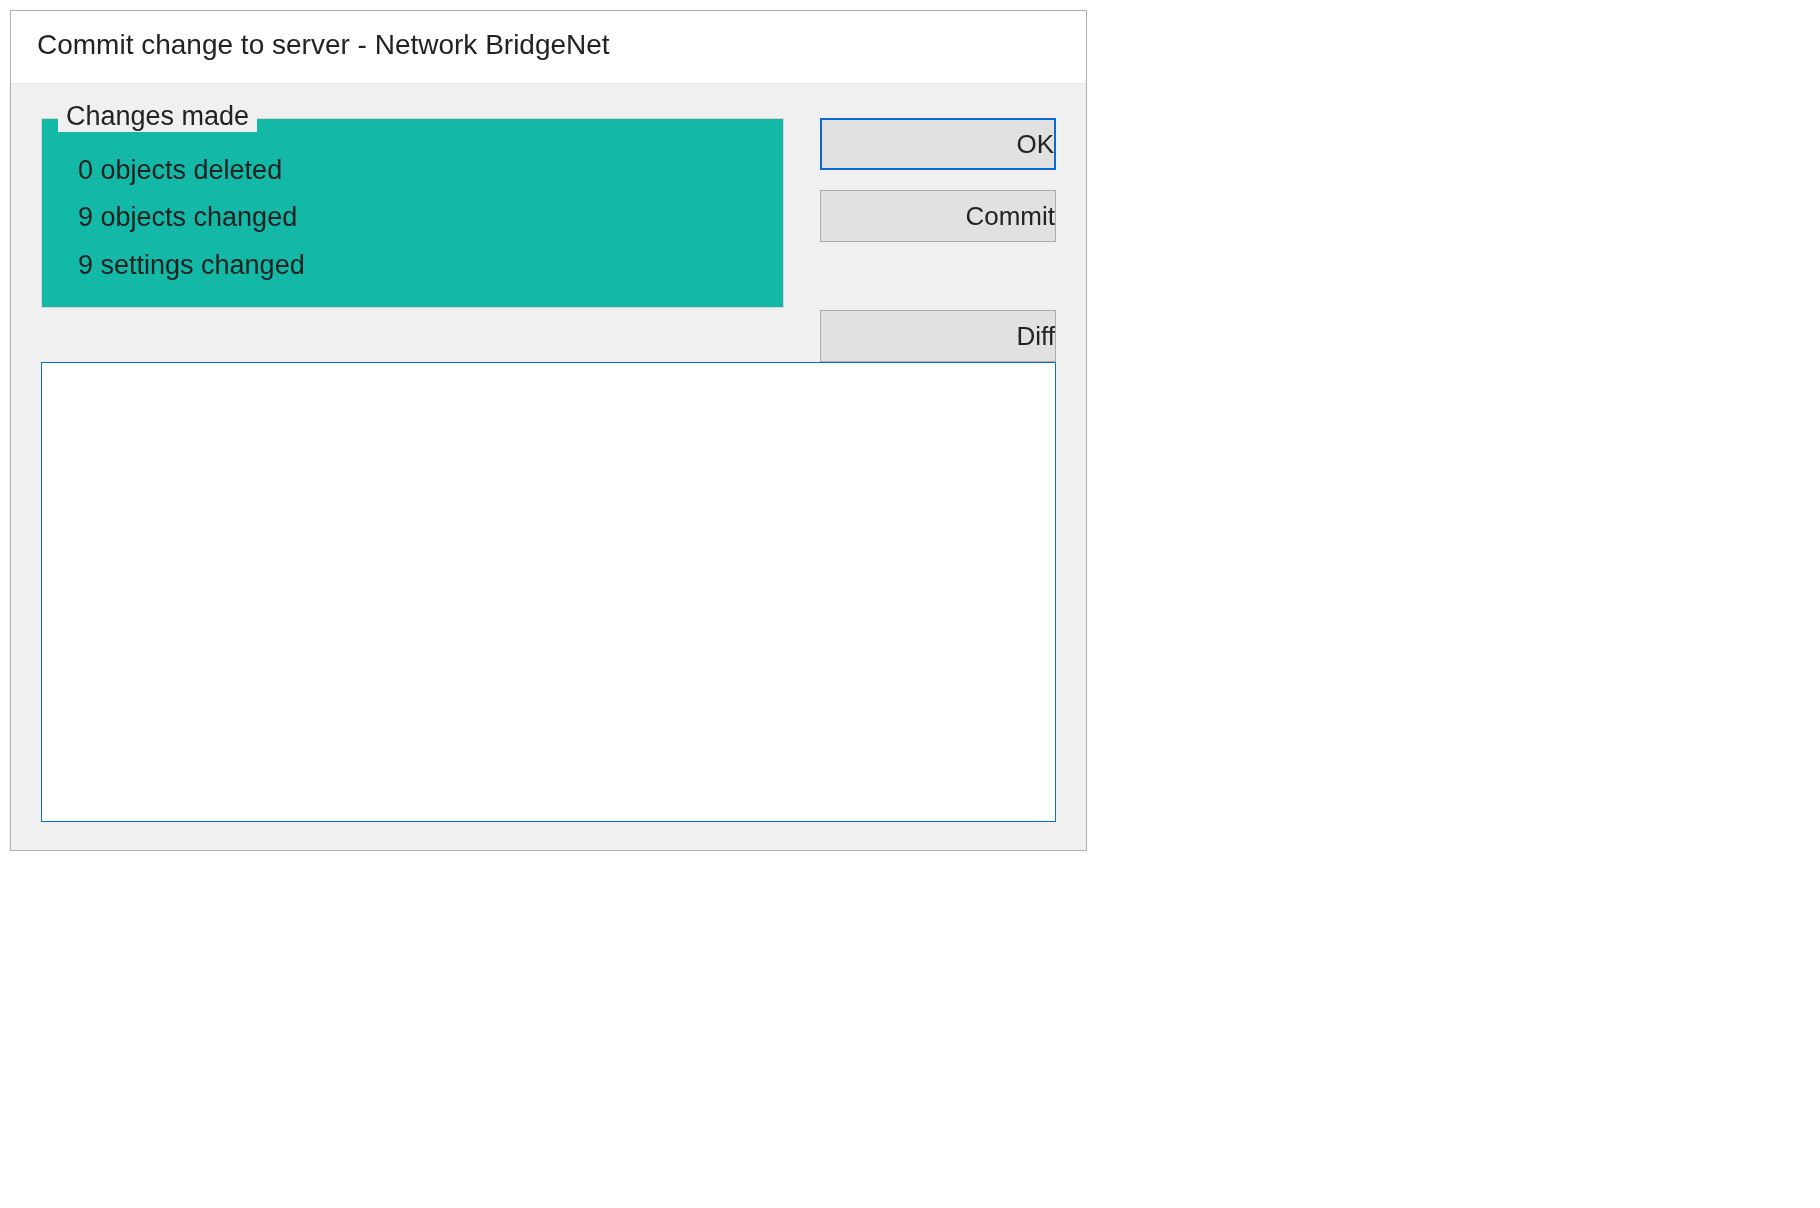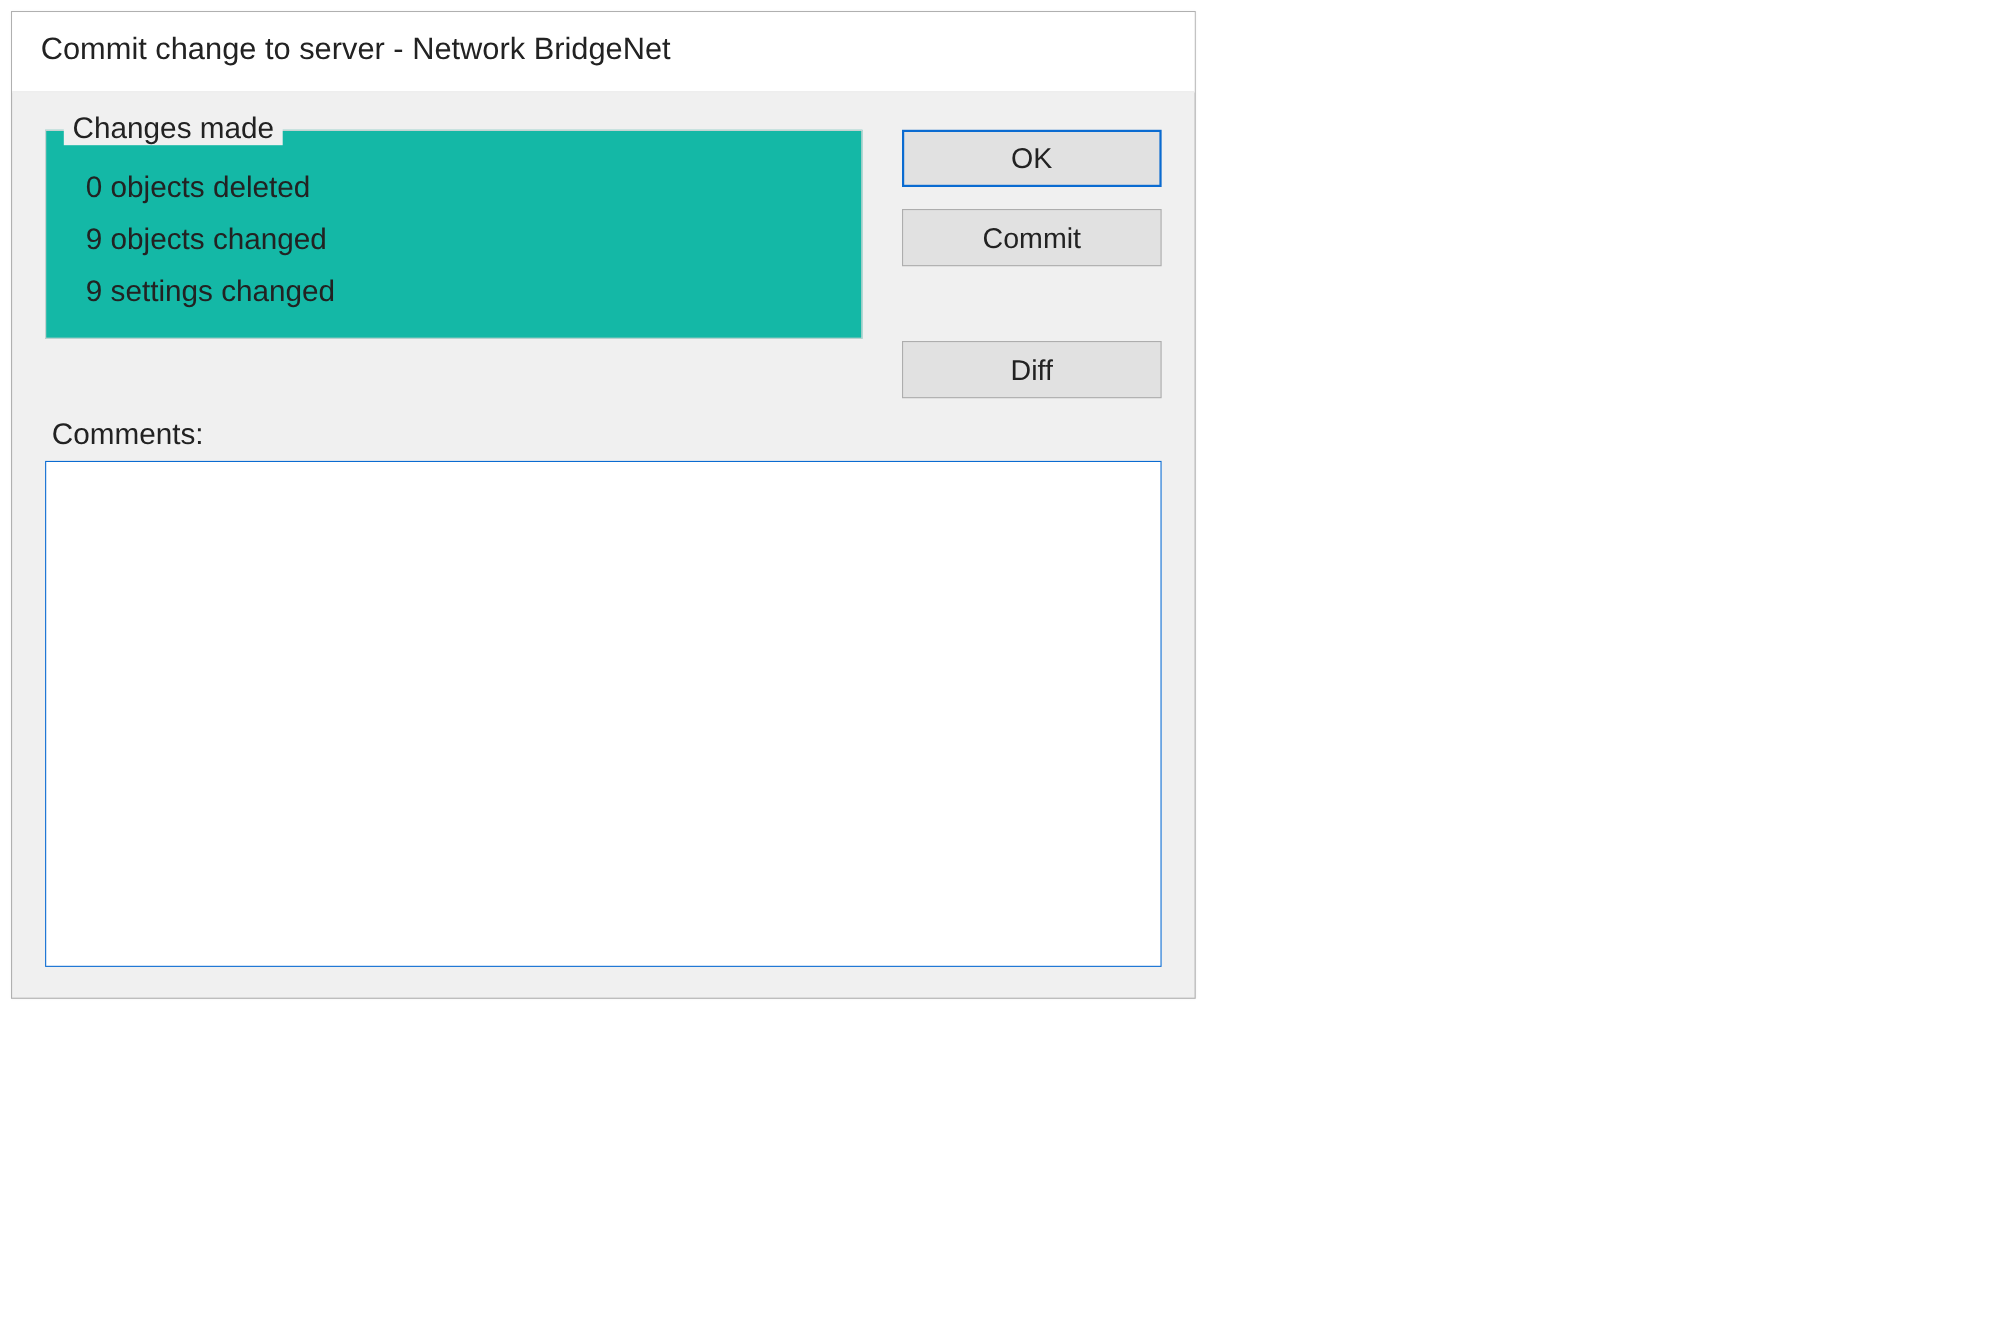--- a/index.html
+++ b/index.html
@@ -69,20 +69,21 @@
       height: 28px;
     }
     .btn {
       height: 52px;
       background: #e1e1e1;
       border: 1px solid #adadad;
       font-size: 26px;
       color: #222;
       cursor: pointer;
       font-family: inherit;
+      text-align: right;
     }
     .btn-primary {
       border: 2px solid #0a6bd1;
       background: #e1e1e1;
     }
     .comments-label {
       font-size: 27px;
       color: #222;
       margin-top: 18px;
       margin-bottom: 8px;
@@ -121,17 +122,16 @@
 
       <div class="button-col">
         <button class="btn btn-primary">OK</button>
         <button class="btn">Commit</button>
         <div class="spacer"></div>
         <button class="btn">Diff</button>
       </div>
 
     </div>
 
-    <div class="comments-label">Comments:</div>
     <textarea class="comments-box" value="" style=""></textarea>
 
   </div>
 </div>
 
 </body></html>

